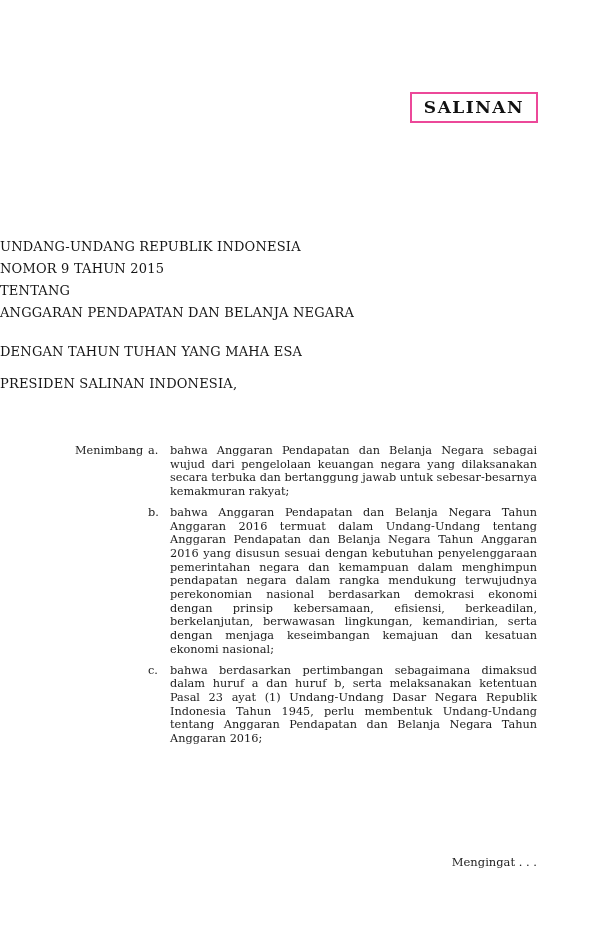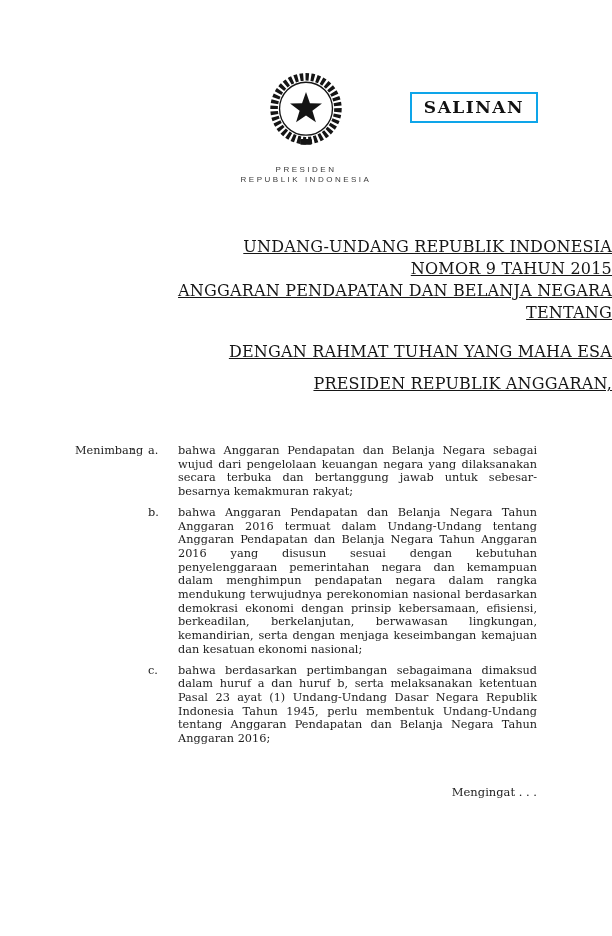--- a/index.html
+++ b/index.html
@@ -13,21 +13,21 @@
     width: 612px; height: 936px;
     background: #ffffff;
     color: #1f1f1f;
     overflow: hidden;
   }
 
   
   .salinan-box {
     position: absolute;
     top: 92px; right: 74px;
-    border: 2px solid #0ea5e9;
+    border: 2px solid #ec4899;
     padding: 3px 12px 4px 12px;
     font-weight: bold;
     font-size: 17px;
     letter-spacing: 1.5px;
     color: #111;
     background: #fff;
   }
 
   
   .emblem {
@@ -42,26 +42,25 @@
     font-size: 8px;
     letter-spacing: 2.5px;
     color: #3a3a3a;
     line-height: 1.3;
   }
 
   
   .title-block {
     position: absolute;
     top: 236px; left: 0; right: 0;
-    text-align: right;
-    font-size: 16px;
+    text-align: left;
+    font-size: 13px;
     line-height: 22px;
     letter-spacing: 0.2px;
     color: #161616;
-    text-decoration: underline;
   }
   .gap-lg { margin-top: 17px; }
   .gap-md { margin-top: 10px; }
 
   
   .menimbang {
     position: absolute;
     top: 444px; left: 75px;
     width: 462px;
     display: flex;
@@ -73,62 +72,45 @@
   .m-label { width: 56px; flex: none; }
   .m-colon { width: 17px; flex: none; }
   .m-items { flex: 1 1 auto; min-width: 0; }
   .m-item { display: flex; margin-bottom: 7px; }
   .m-item:last-child { margin-bottom: 0; }
   .m-letter { width: 22px; flex: none; }
   .m-text {
     flex: 1 1 auto; min-width: 0;
     text-align: justify;
     text-justify: inter-word;
-    margin-left: 8px;
   }
 
   
   .continuation {
     position: absolute;
-    top: 785px; right: 75px;
+    top: 855px; right: 75px;
     font-size: 11.5px;
     color: #1c1c1c;
   }
 </style>
 </head>
 <body>
 
 <div class="page">
 
   <div class="salinan-box">SALINAN</div>
 
-  <div class="emblem">
-    <svg width="84" height="80" viewBox="0 0 100 95" aria-hidden="true">
-
-      <circle cx="50" cy="46" r="38" fill="none" stroke="#151515" stroke-width="9" stroke-dasharray="4 2.6"></circle>
-
-      <circle cx="50" cy="46" r="31.5" fill="#ffffff" stroke="#151515" stroke-width="1.6"></circle>
-
-      <polygon points="50,26 54.7,39.5 69,39.8 57.6,48.5 61.8,62.2 50,54 38.2,62.2 42.4,48.5 31,39.8 45.3,39.5" fill="#141414"></polygon>
-
-      <rect x="43" y="82" width="14" height="7" rx="1.5" fill="#151515"></rect>
-    </svg>
-    <div class="emblem-caption">
-      <div>PRESIDEN</div>
-      <div>REPUBLIK INDONESIA</div>
-    </div>
-  </div>
 
   <div class="title-block">
     <div>UNDANG-UNDANG REPUBLIK INDONESIA</div>
     <div>NOMOR 9 TAHUN 2015</div>
+    <div>TENTANG</div>
     <div>ANGGARAN PENDAPATAN DAN BELANJA NEGARA</div>
-    <div>TENTANG</div>
-    <div class="gap-lg">DENGAN RAHMAT TUHAN YANG MAHA ESA</div>
-    <div class="gap-md">PRESIDEN REPUBLIK ANGGARAN,</div>
+    <div class="gap-lg">DENGAN TAHUN TUHAN YANG MAHA ESA</div>
+    <div class="gap-md">PRESIDEN SALINAN INDONESIA,</div>
   </div>
 
   <div class="menimbang">
     <div class="m-label">Menimbang</div>
     <div class="m-colon">:</div>
     <div class="m-items">
 
       <div class="m-item">
         <div class="m-letter">a.</div>
         <div class="m-text">bahwa Anggaran Pendapatan dan Belanja Negara sebagai wujud dari pengelolaan keuangan negara yang dilaksanakan secara terbuka dan bertanggung jawab untuk sebesar-besarnya kemakmuran rakyat;</div>

